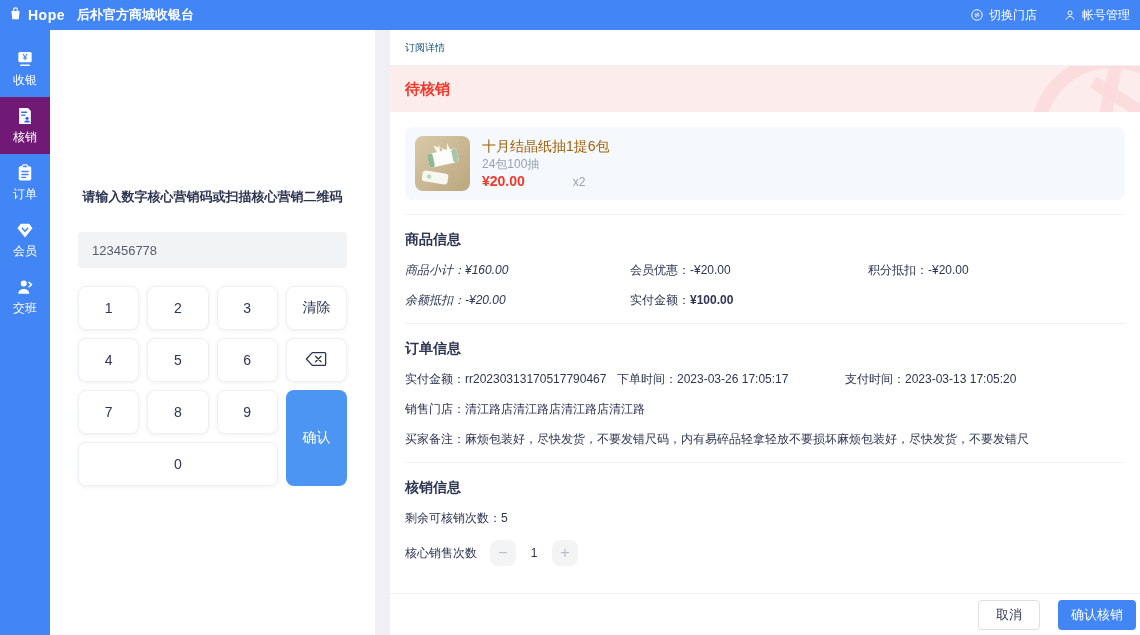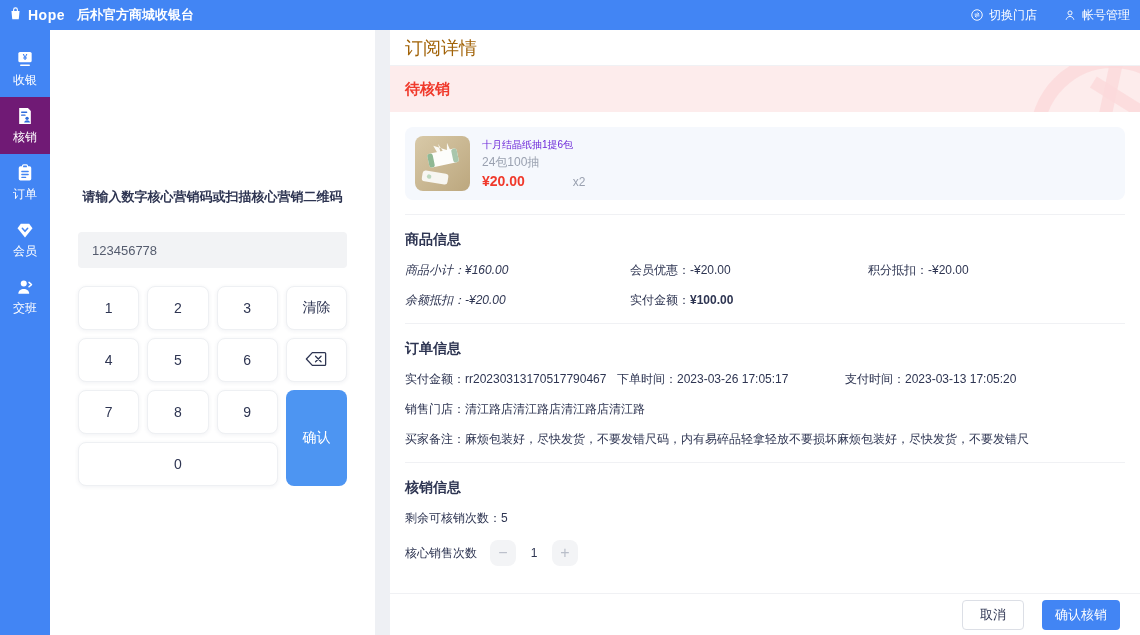--- a/index.html
+++ b/index.html
@@ -26,50 +26,50 @@
   .lp-inner { padding: 0 28px; }
   .lp-prompt { margin-top: 158px; text-align: center; font-size: 13px; font-weight: 700; color: #2e3552; white-space: nowrap; }
   .lp-input { margin-top: 26px; height: 36px; background: #f2f3f5; border-radius: 4px; display: flex; align-items: center; padding: 0 14px; font-size: 13px; color: #555c6e; cursor: text; }
   .keypad { margin-top: 18px; display: grid; grid-template-columns: repeat(4, 1fr); grid-auto-rows: 44px; gap: 8px; }
   .key { background: #fff; border: 1px solid #eef0f3; border-radius: 8px; box-shadow: 0 1px 4px rgba(40,60,100,.07); display: flex; align-items: center; justify-content: center; font-size: 14px; color: #2e3552; cursor: pointer; }
   .key-confirm { grid-column: 4; grid-row: 3 / 5; background: #4d95f2; border: none; color: #fff; box-shadow: none; }
   .key-zero { grid-column: 1 / 4; grid-row: 4; }
 
   
   .right-panel { position: absolute; top: 30px; left: 390px; width: 750px; height: 605px; background: #fff; }
-  .rp-header { height: 36px; border-bottom: 1px solid #f0f1f4; display: flex; align-items: center; padding: 0 15px; font-size: 18px; color: #a16207; }
+  .rp-header { height: 36px; border-bottom: 1px solid #f0f1f4; display: flex; align-items: center; padding: 0 15px; font-size: 10px; color: #0c4a6e; }
   .banner { position: relative; height: 46px; background: #fdecec; overflow: hidden; display: flex; align-items: center; padding: 0 15px; }
   .banner-status { font-size: 15px; font-weight: 700; color: #f0392b; position: relative; z-index: 2; }
   .clock-mark { position: absolute; right: -55px; top: -12px; width: 165px; height: 165px; border: 14px solid #fbdadb; border-radius: 50%; opacity: .8; }
   .clock-hand-v { position: absolute; right: 22px; top: -20px; width: 13px; height: 80px; background: #fbdadb; transform: rotate(12deg); opacity: .8; }
   .clock-hand-d { position: absolute; right: -18px; top: 28px; width: 70px; height: 13px; background: #fbdadb; transform: rotate(32deg); opacity: .8; }
 
   .rp-body { position: absolute; top: 82px; left: 0; right: 0; bottom: 42px; overflow: hidden; padding: 0 15px; }
   .prod-card { margin-top: 15px; background: #f5f8fd; border-radius: 8px; padding: 9px 10px; display: flex; gap: 12px; }
   .prod-img { width: 55px; height: 55px; border-radius: 8px; overflow: hidden; flex: none; }
   .prod-info { display: flex; flex-direction: column; justify-content: space-between; padding: 2px 0; }
-  .prod-name { font-size: 10px; color: #6d28d9; }
+  .prod-name { font-size: 14px; color: #a16207; }
   .prod-spec { font-size: 12px; color: #9aa1b0; }
   .prod-price-row { display: flex; align-items: baseline; }
   .prod-price { font-size: 14px; font-weight: 700; color: #f0392b; }
   .prod-qty { font-size: 12px; color: #9aa1b0; margin-left: 48px; }
 
   .divider { height: 1px; background: #f0f1f4; margin-top: 14px; }
   .sec-title { margin-top: 16px; font-size: 14px; font-weight: 700; color: #2e3552; }
   .info-row { display: flex; margin-top: 13px; font-size: 12px; color: #2e3552; white-space: nowrap; }
   .gw1 { width: 225px; font-style: italic; } .gw2 { width: 238px; }
   .ow1 { width: 212px; } .ow2 { width: 228px; }
   .bold { font-weight: 700; }
 
   .stepper-row { display: flex; align-items: center; margin-top: 13px; font-size: 12px; color: #2e3552; }
   .step-btn { width: 26px; height: 26px; background: #f3f4f6; border-radius: 8px; display: flex; align-items: center; justify-content: center; color: #b9bec9; font-size: 16px; cursor: pointer; }
   .step-minus { margin-left: 13px; }
   .step-val { width: 36px; text-align: center; font-size: 12px; color: #2e3552; }
 
-  .rp-footer { position: absolute; bottom: 0; left: 0; right: 0; height: 42px; border-top: 1px solid #f0f1f4; background: #fff; display: flex; align-items: center; justify-content: flex-end; gap: 18px; padding-right: 20px; }
+  .rp-footer { position: absolute; bottom: 0; left: 0; right: 0; height: 42px; border-top: 1px solid #f0f1f4; background: #fff; display: flex; align-items: center; justify-content: flex-end; gap: 18px; padding-right: 4px; }
   .btn { height: 30px; border-radius: 4px; font-size: 13px; display: flex; align-items: center; justify-content: center; cursor: pointer; }
   .btn-cancel { width: 62px; background: #fff; border: 1px solid #dcdfe6; color: #2e3552; }
   .btn-confirm { width: 78px; background: #4285f4; border: none; color: #fff; }
 </style>
 </head>
 <body>
 
 <div class="topbar">
   <div class="logo">
     <span>

